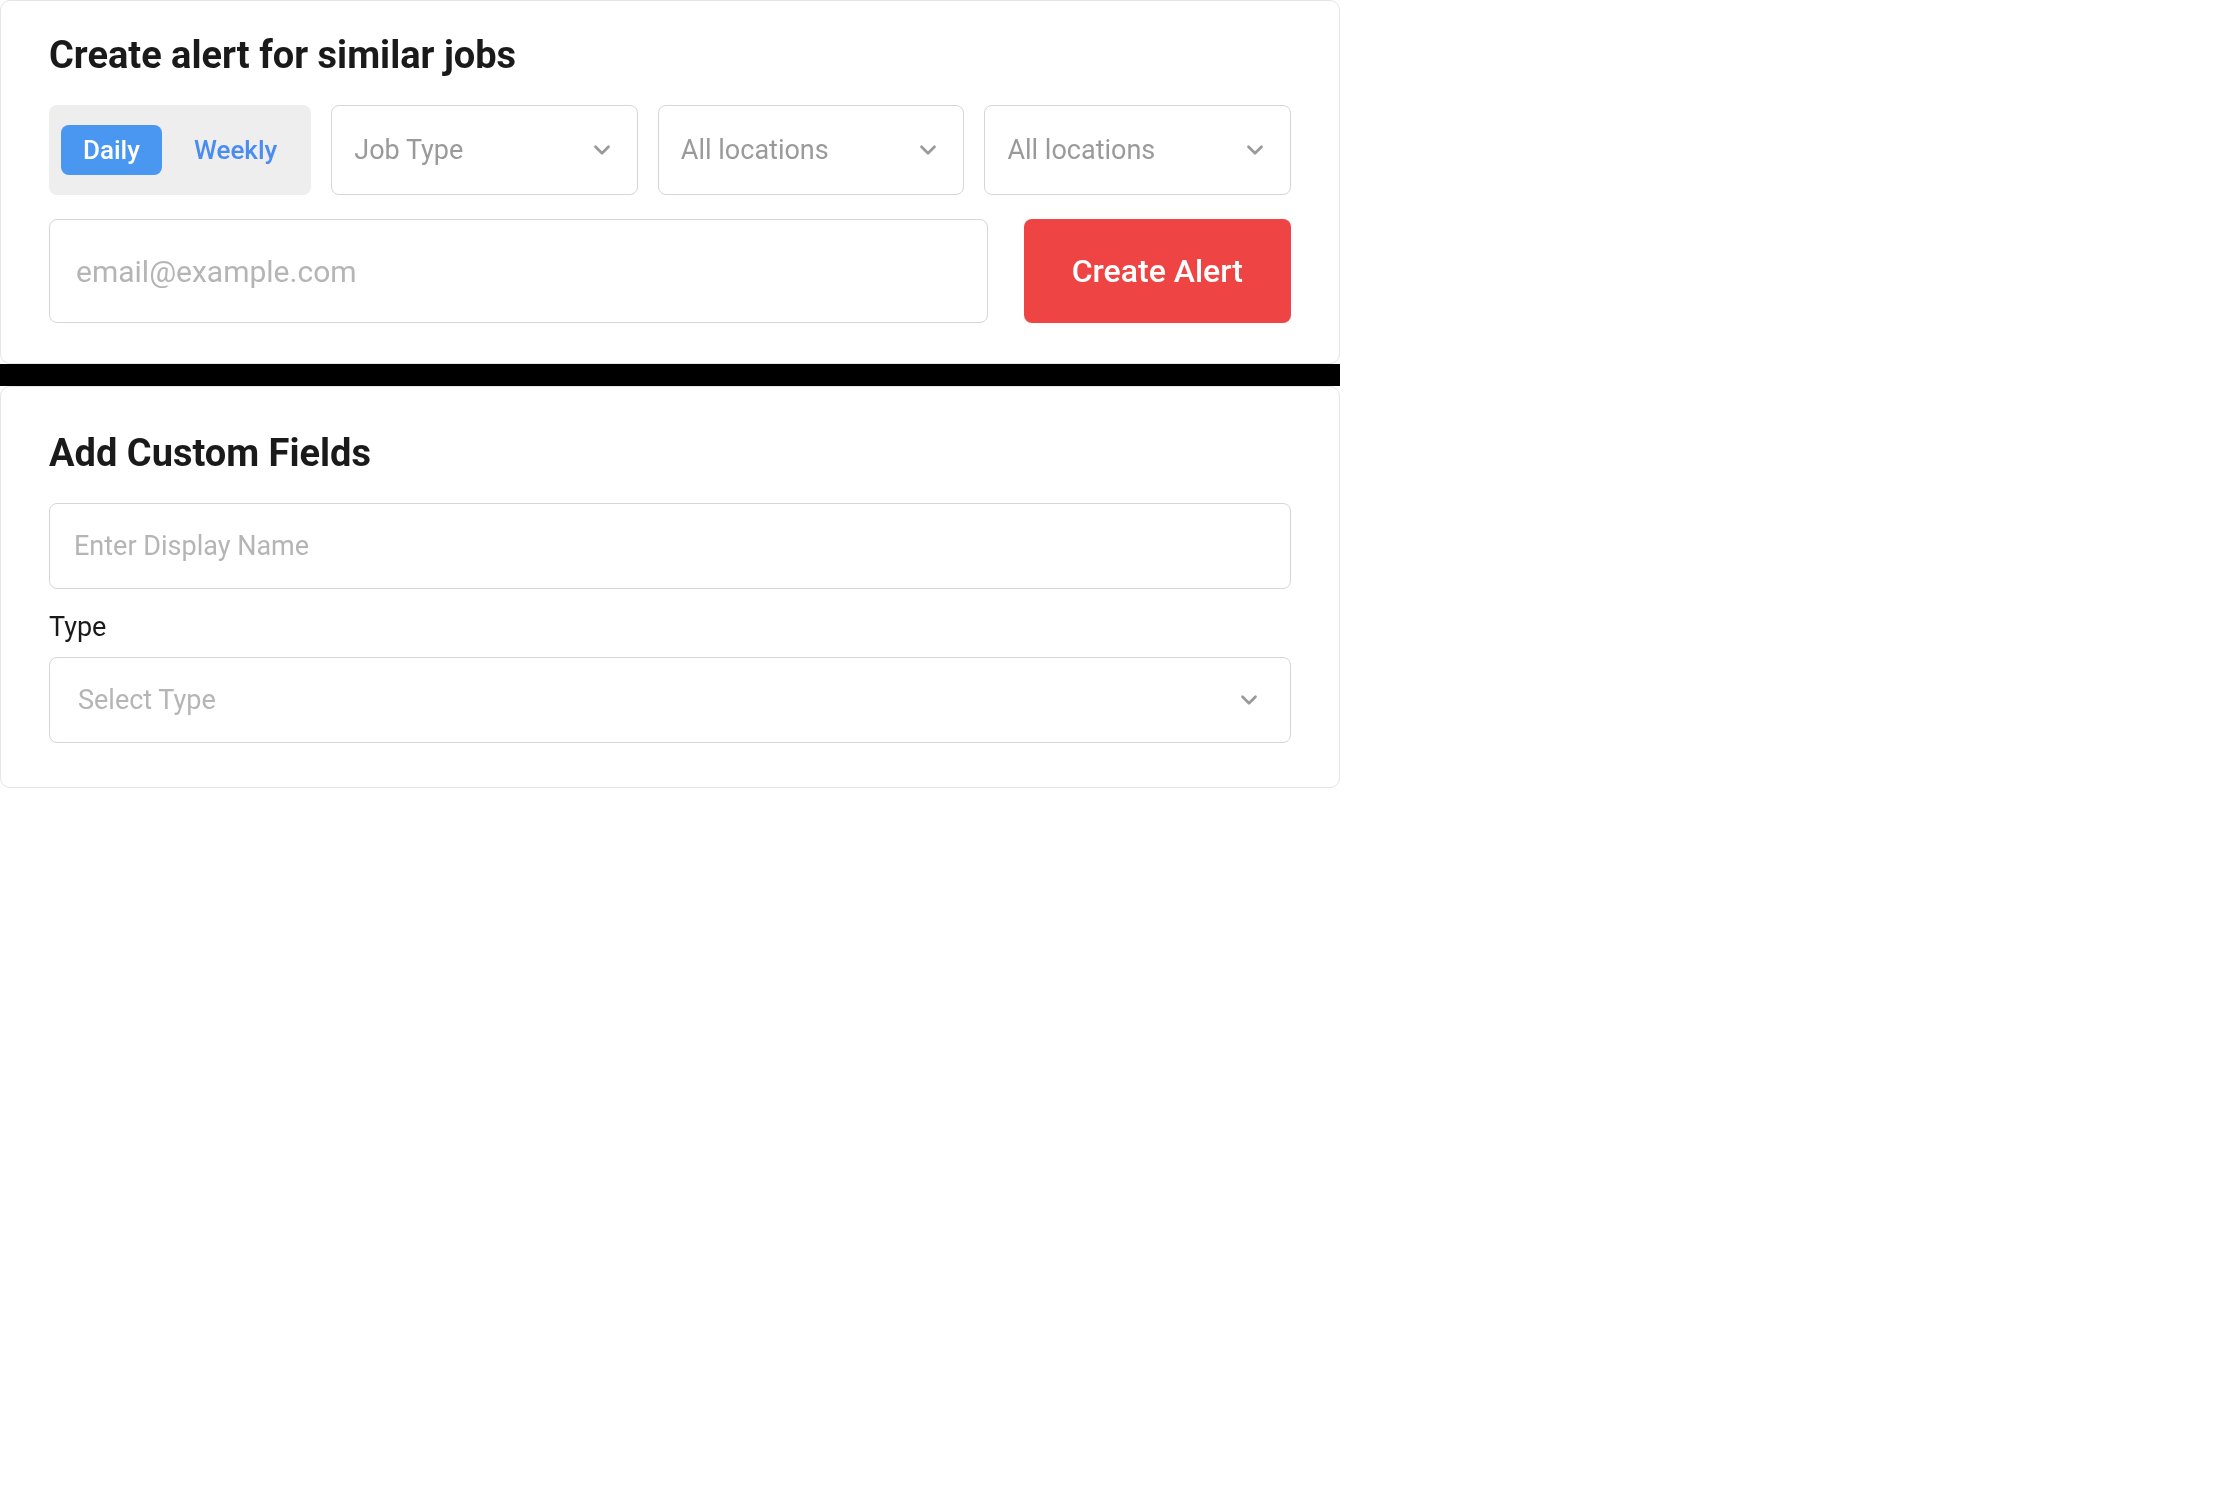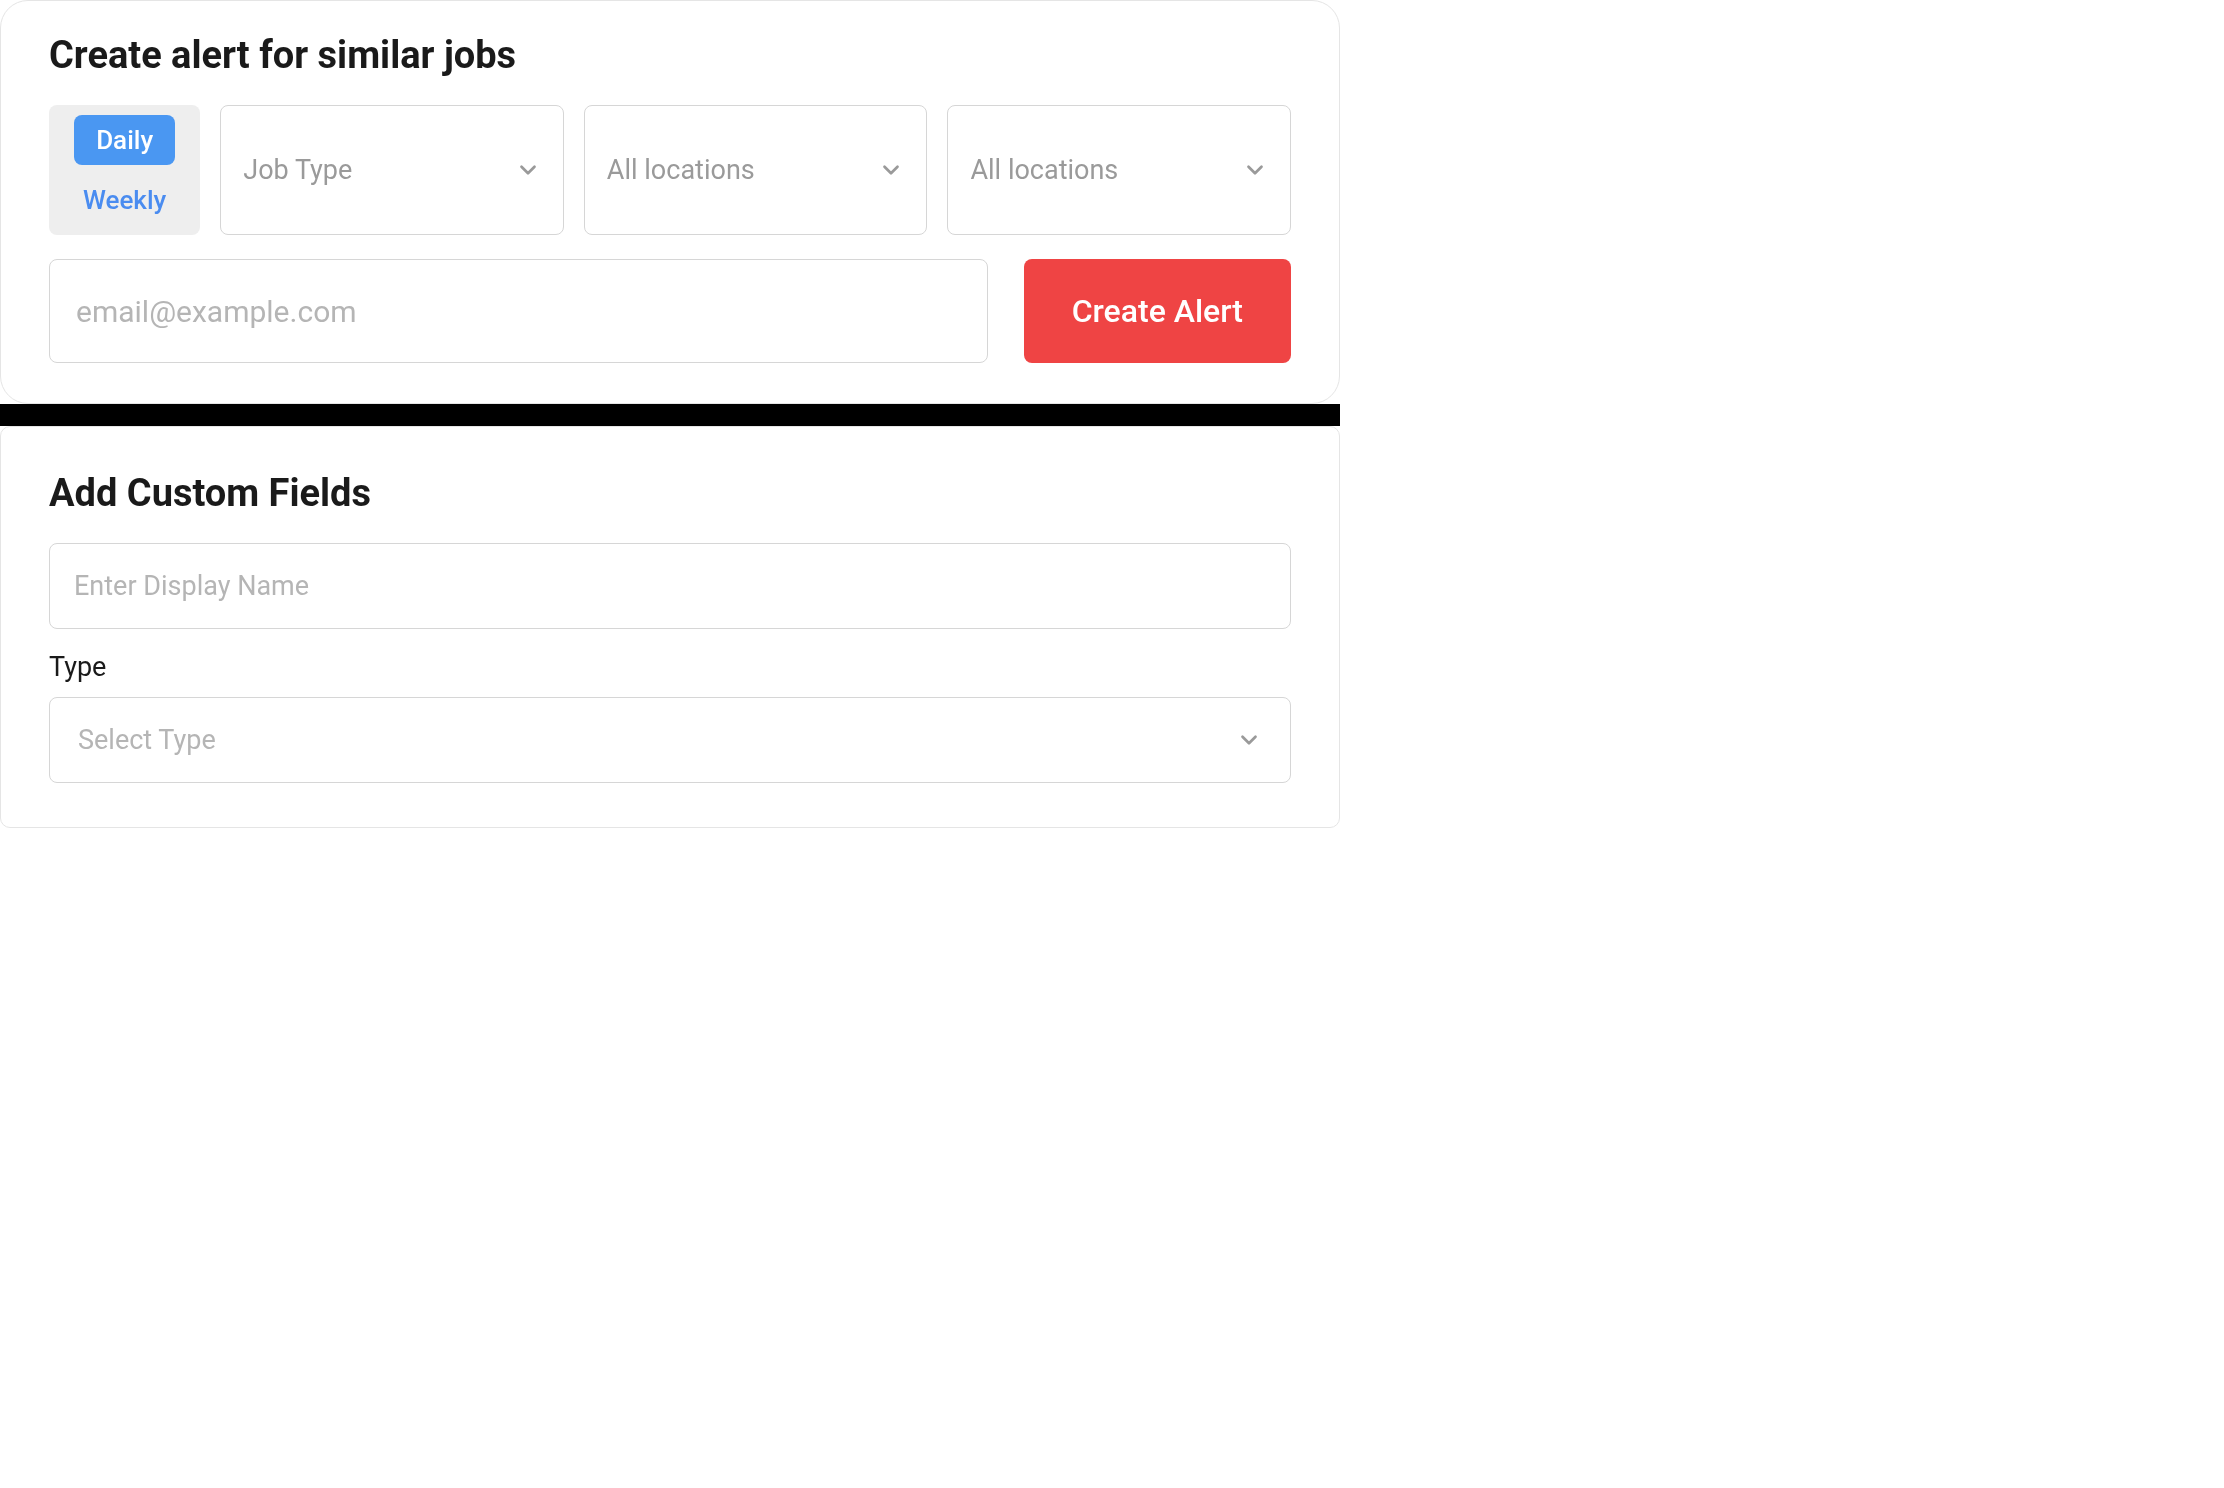--- a/index.html
+++ b/index.html
@@ -16,21 +16,20 @@
 
 .panel {
   background: #fff;
   border: 1px solid #e5e5e5;
   border-radius: 10px;
   padding: 32px 48px;
 }
 
 .panel-top {
   padding-bottom: 40px;
-  border-radius: 28px;
 }
 
 .panel-bottom {
   padding-top: 44px;
   padding-bottom: 44px;
 }
 
 .divider {
   height: 22px;
   background: #000;
@@ -50,21 +49,20 @@
   align-items: stretch;
 }
 
 .segmented {
   display: flex;
   background: #eeeeee;
   border-radius: 8px;
   padding: 10px 12px;
   gap: 10px;
   align-items: center;
-  flex-direction: column;
 }
 
 .seg-btn {
   border: none;
   background: transparent;
   font-size: 26px;
   font-weight: 500;
   padding: 10px 22px;
   border-radius: 8px;
   cursor: pointer;

